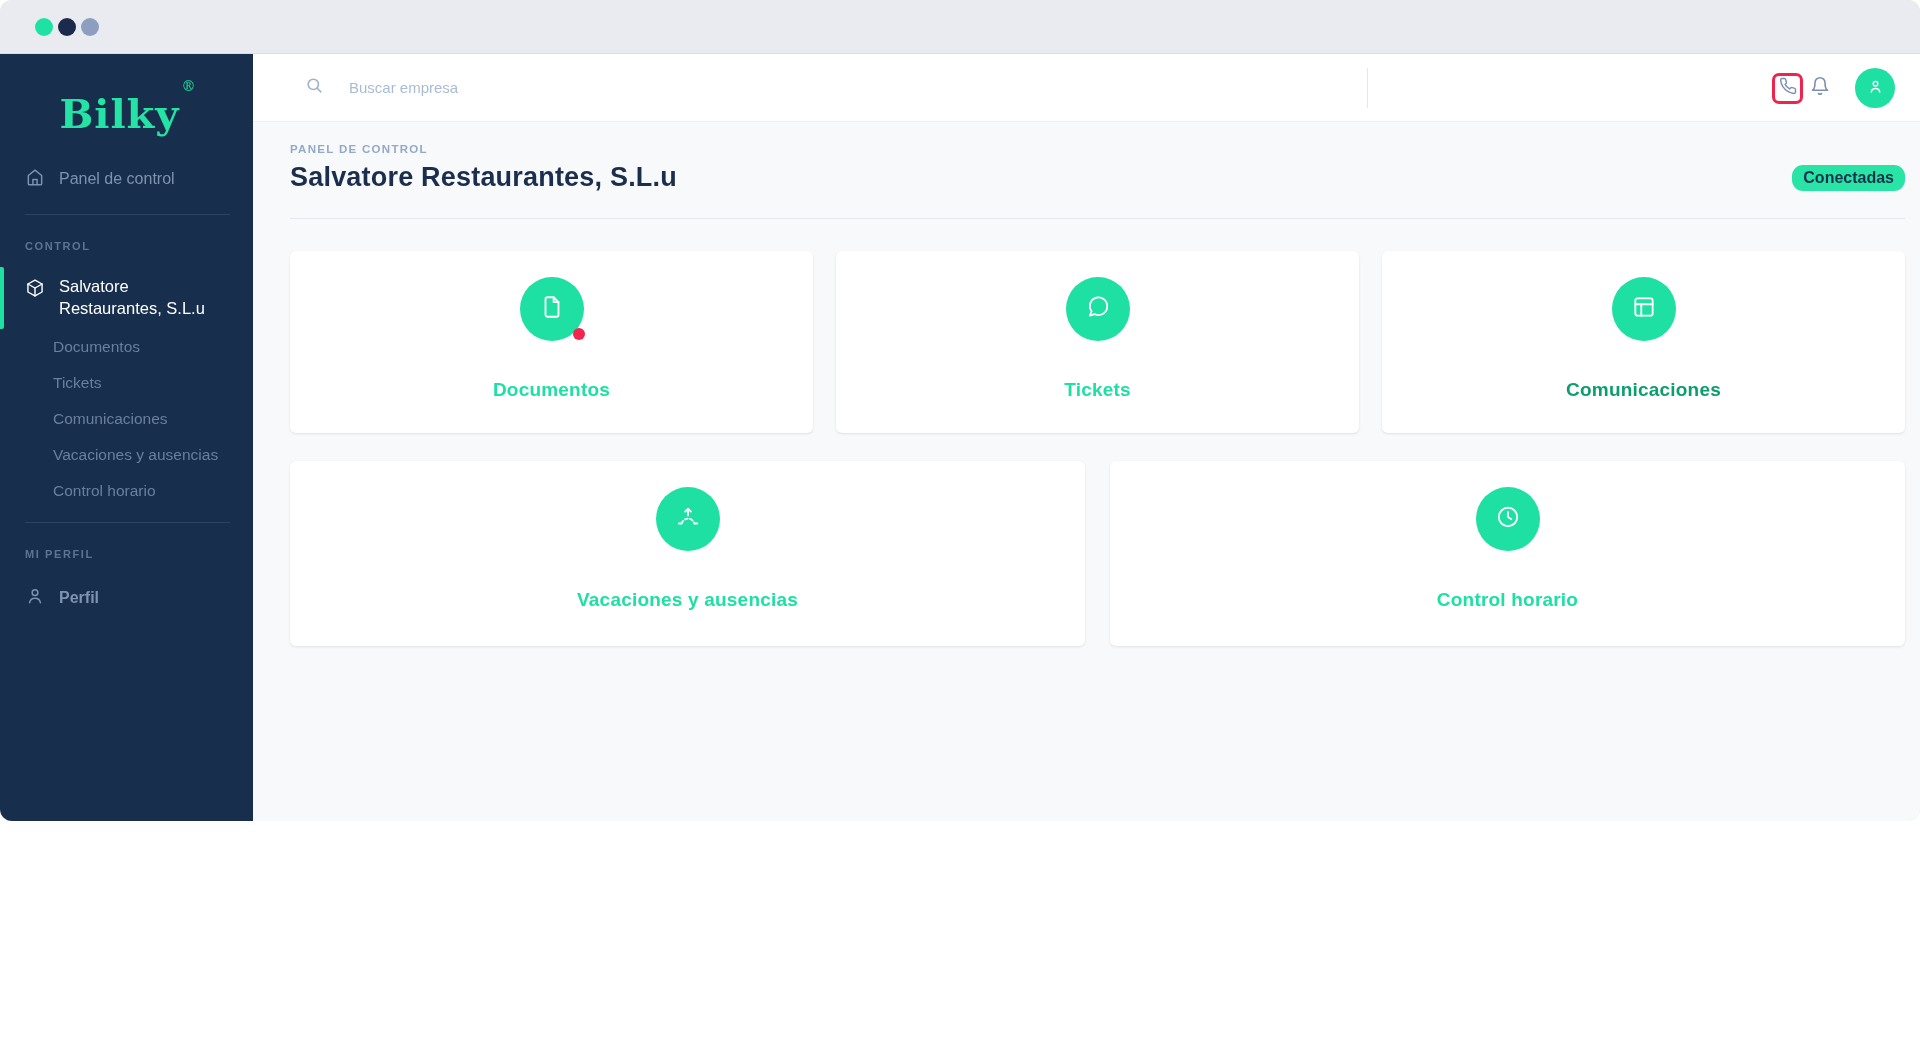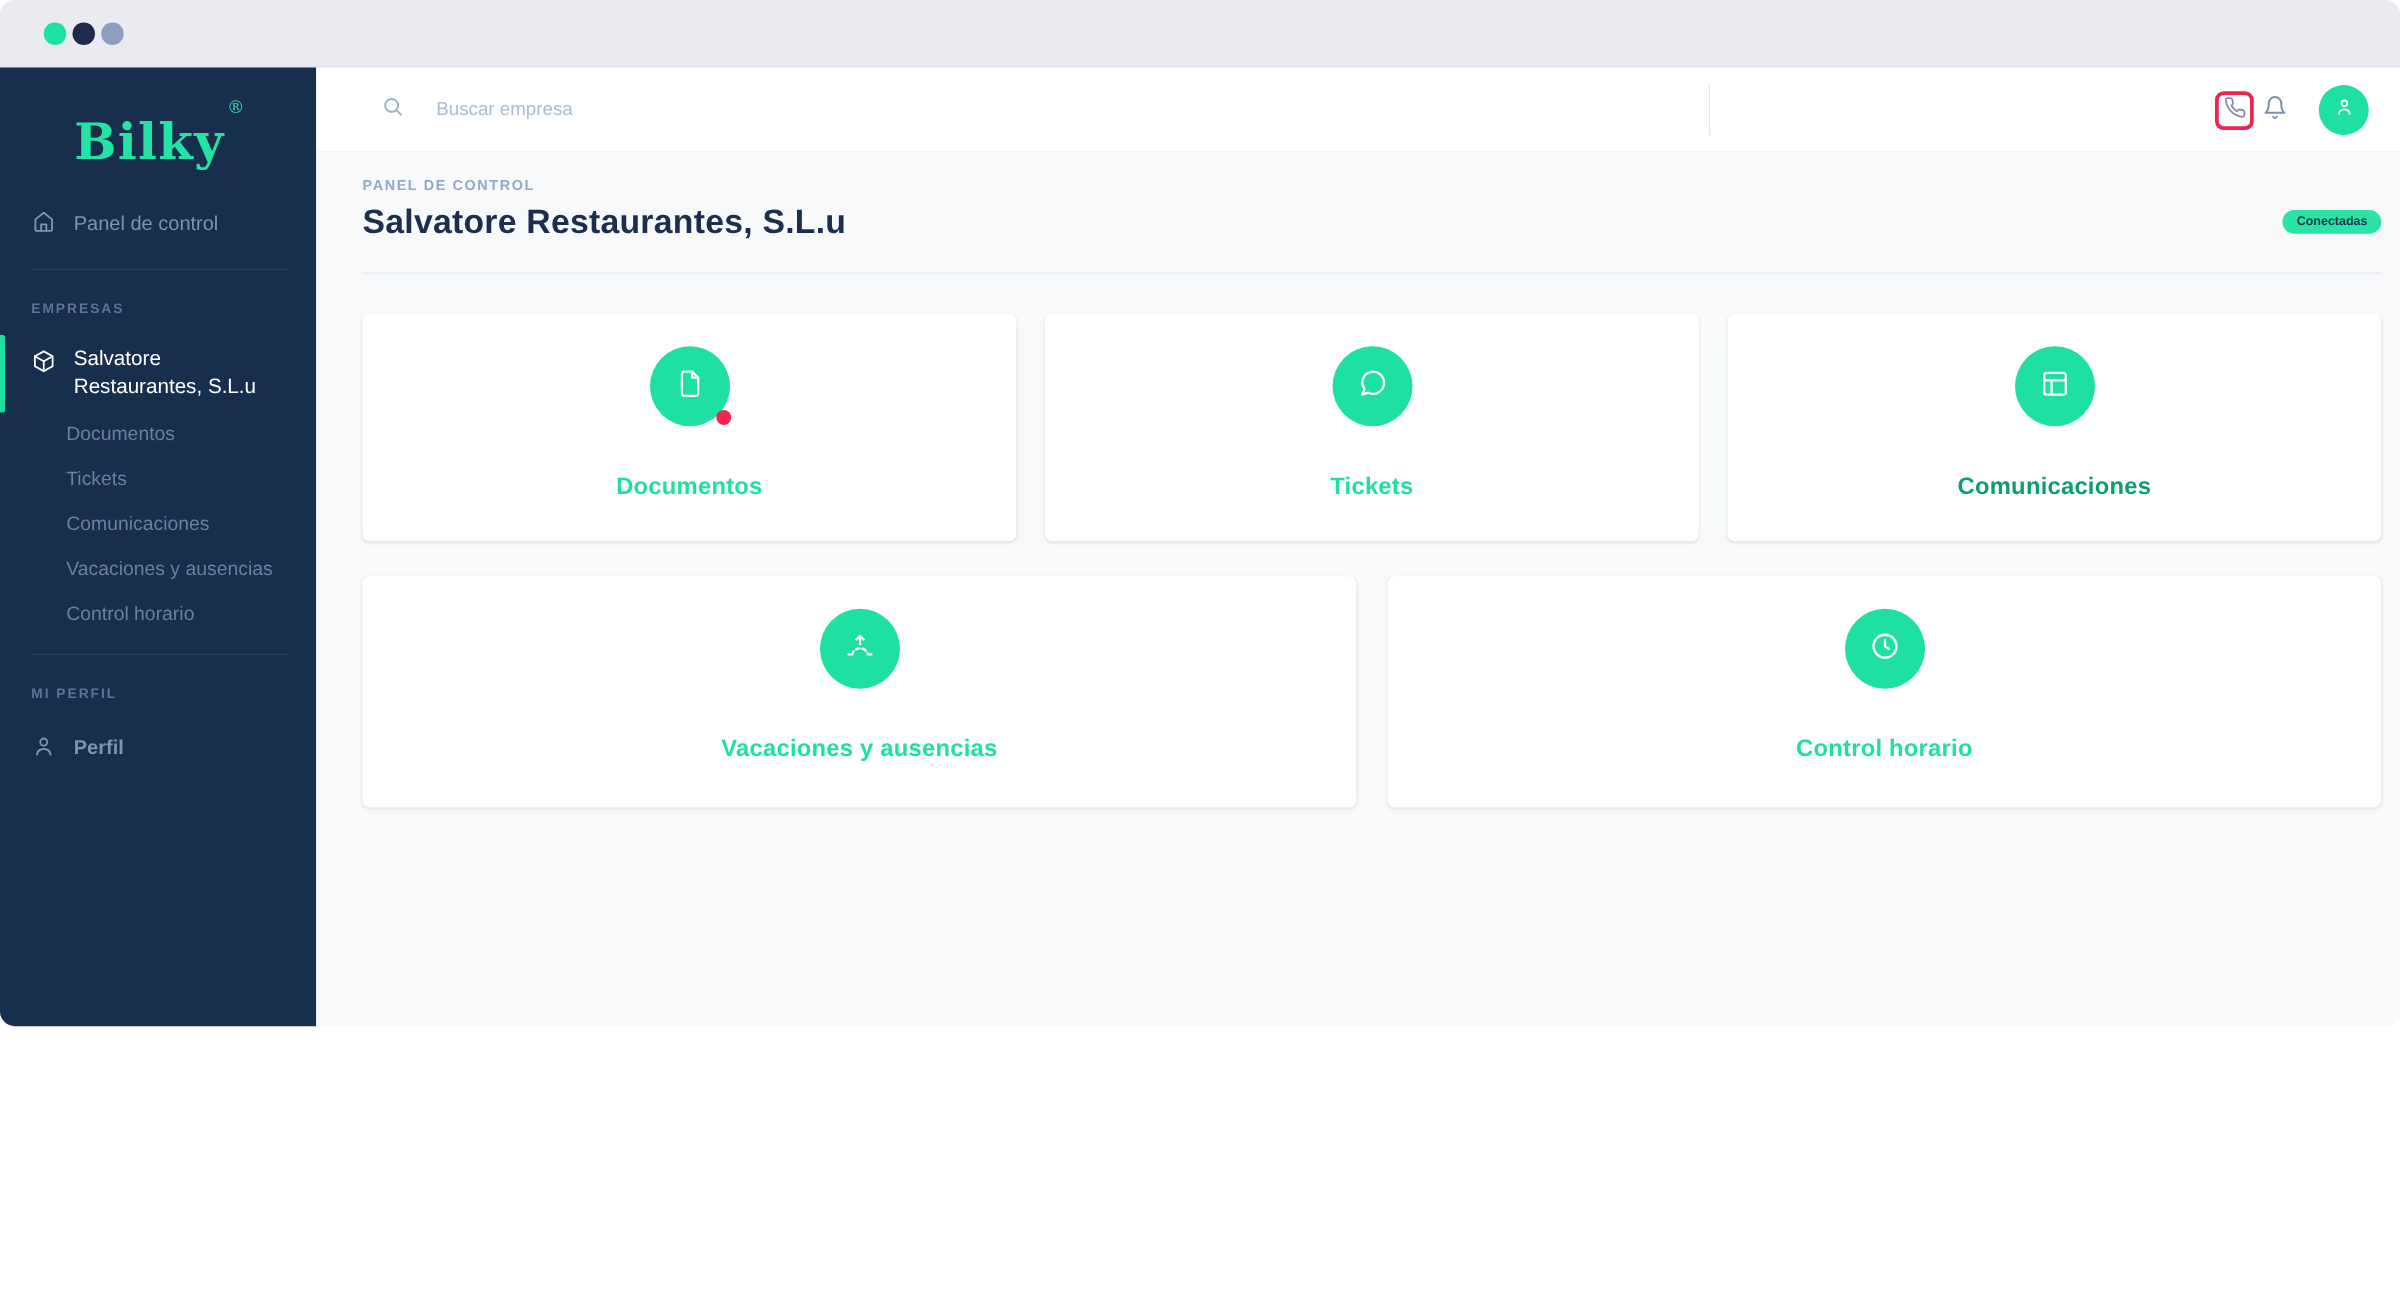--- a/index.html
+++ b/index.html
@@ -42,21 +42,21 @@
   .topbar-right { position:absolute; right:25px; top:0; height:68px; display:flex; align-items:center; }
   .phone-highlight { width:31px; height:31px; border:3px solid #f0234f; border-radius:7px; display:flex; align-items:center; justify-content:center; cursor:pointer; background:#ffffff; }
   .bell-btn { margin-left:7px; cursor:pointer; display:flex; align-items:center; }
   .avatar { margin-left:25px; width:40px; height:40px; border-radius:50%; background:#1ee0a2; display:flex; align-items:center; justify-content:center; cursor:pointer; }
 
   
   .content { flex:1; background:#f7f9fa; padding:21px 15px 0 37px; }
   .breadcrumb { font-size:11.5px; font-weight:700; letter-spacing:1.3px; color:#93a9c9; }
   .title-row { display:flex; justify-content:space-between; align-items:center; margin-top:7px; }
   .page-title { font-size:27px; font-weight:700; color:#1b2e4e; letter-spacing:0.2px; }
-  .badge { background:#2ae4a6; color:#14324e; font-size:10px; font-weight:600; padding:4px 11px; border-radius:11px; white-space:nowrap; }
+  .badge { background:#2ae4a6; color:#14324e; font-size:16px; font-weight:600; padding:4px 11px; border-radius:11px; white-space:nowrap; }
   .title-divider { margin-top:25px; height:1px; background:#e4e9ef; }
 
   .grid { display:grid; gap:23px; }
   .grid-3 { margin-top:32px; grid-template-columns:repeat(3,1fr); }
   .grid-2 { margin-top:28px; grid-template-columns:repeat(2,1fr); gap:25px; }
   .card { background:#ffffff; border-radius:6px; box-shadow:0 1px 3px rgba(26,46,77,0.07), 0 1px 2px rgba(26,46,77,0.04); display:flex; flex-direction:column; align-items:center; padding-top:26px; cursor:pointer; }
   .grid-3 .card { height:182px; }
   .grid-2 .card { height:185px; }
   .card-circle { width:64px; height:64px; border-radius:50%; background:#1ee0a2; display:flex; align-items:center; justify-content:center; position:relative; }
   .notif-dot { position:absolute; right:-1px; bottom:1px; width:12px; height:12px; border-radius:50%; background:#f2254e; }
@@ -85,21 +85,21 @@
           <svg width="20" height="20" viewBox="0 0 24 24" fill="none" stroke="#7e93af" stroke-width="1.8" stroke-linecap="round" stroke-linejoin="round">
               <path d="M4 10.2 12 3.8l8 6.4V20a1.2 1.2 0 0 1-1.2 1.2H5.2A1.2 1.2 0 0 1 4 20Z"></path>
               <path d="M9.5 21v-6h5v6"></path>
             </svg>
         </span>
         <span>Panel de control</span>
       </div>
 
       <div class="side-divider"></div>
 
-      <div class="side-header">EMPRESAS</div>
+      <div class="side-header">CONTROL</div>
 
       <div class="side-item company-item">
         <span class="active-bar"></span>
         <span>
           <svg width="20" height="20" viewBox="0 0 24 24" fill="none" stroke="#ffffff" stroke-width="1.7" stroke-linecap="round" stroke-linejoin="round">
               <path d="M12 2.5 20.5 7.2v9.6L12 21.5 3.5 16.8V7.2Z"></path>
               <path d="M3.5 7.2 12 12l8.5-4.8"></path>
               <path d="M12 12v9.5"></path>
             </svg>
         </span>

